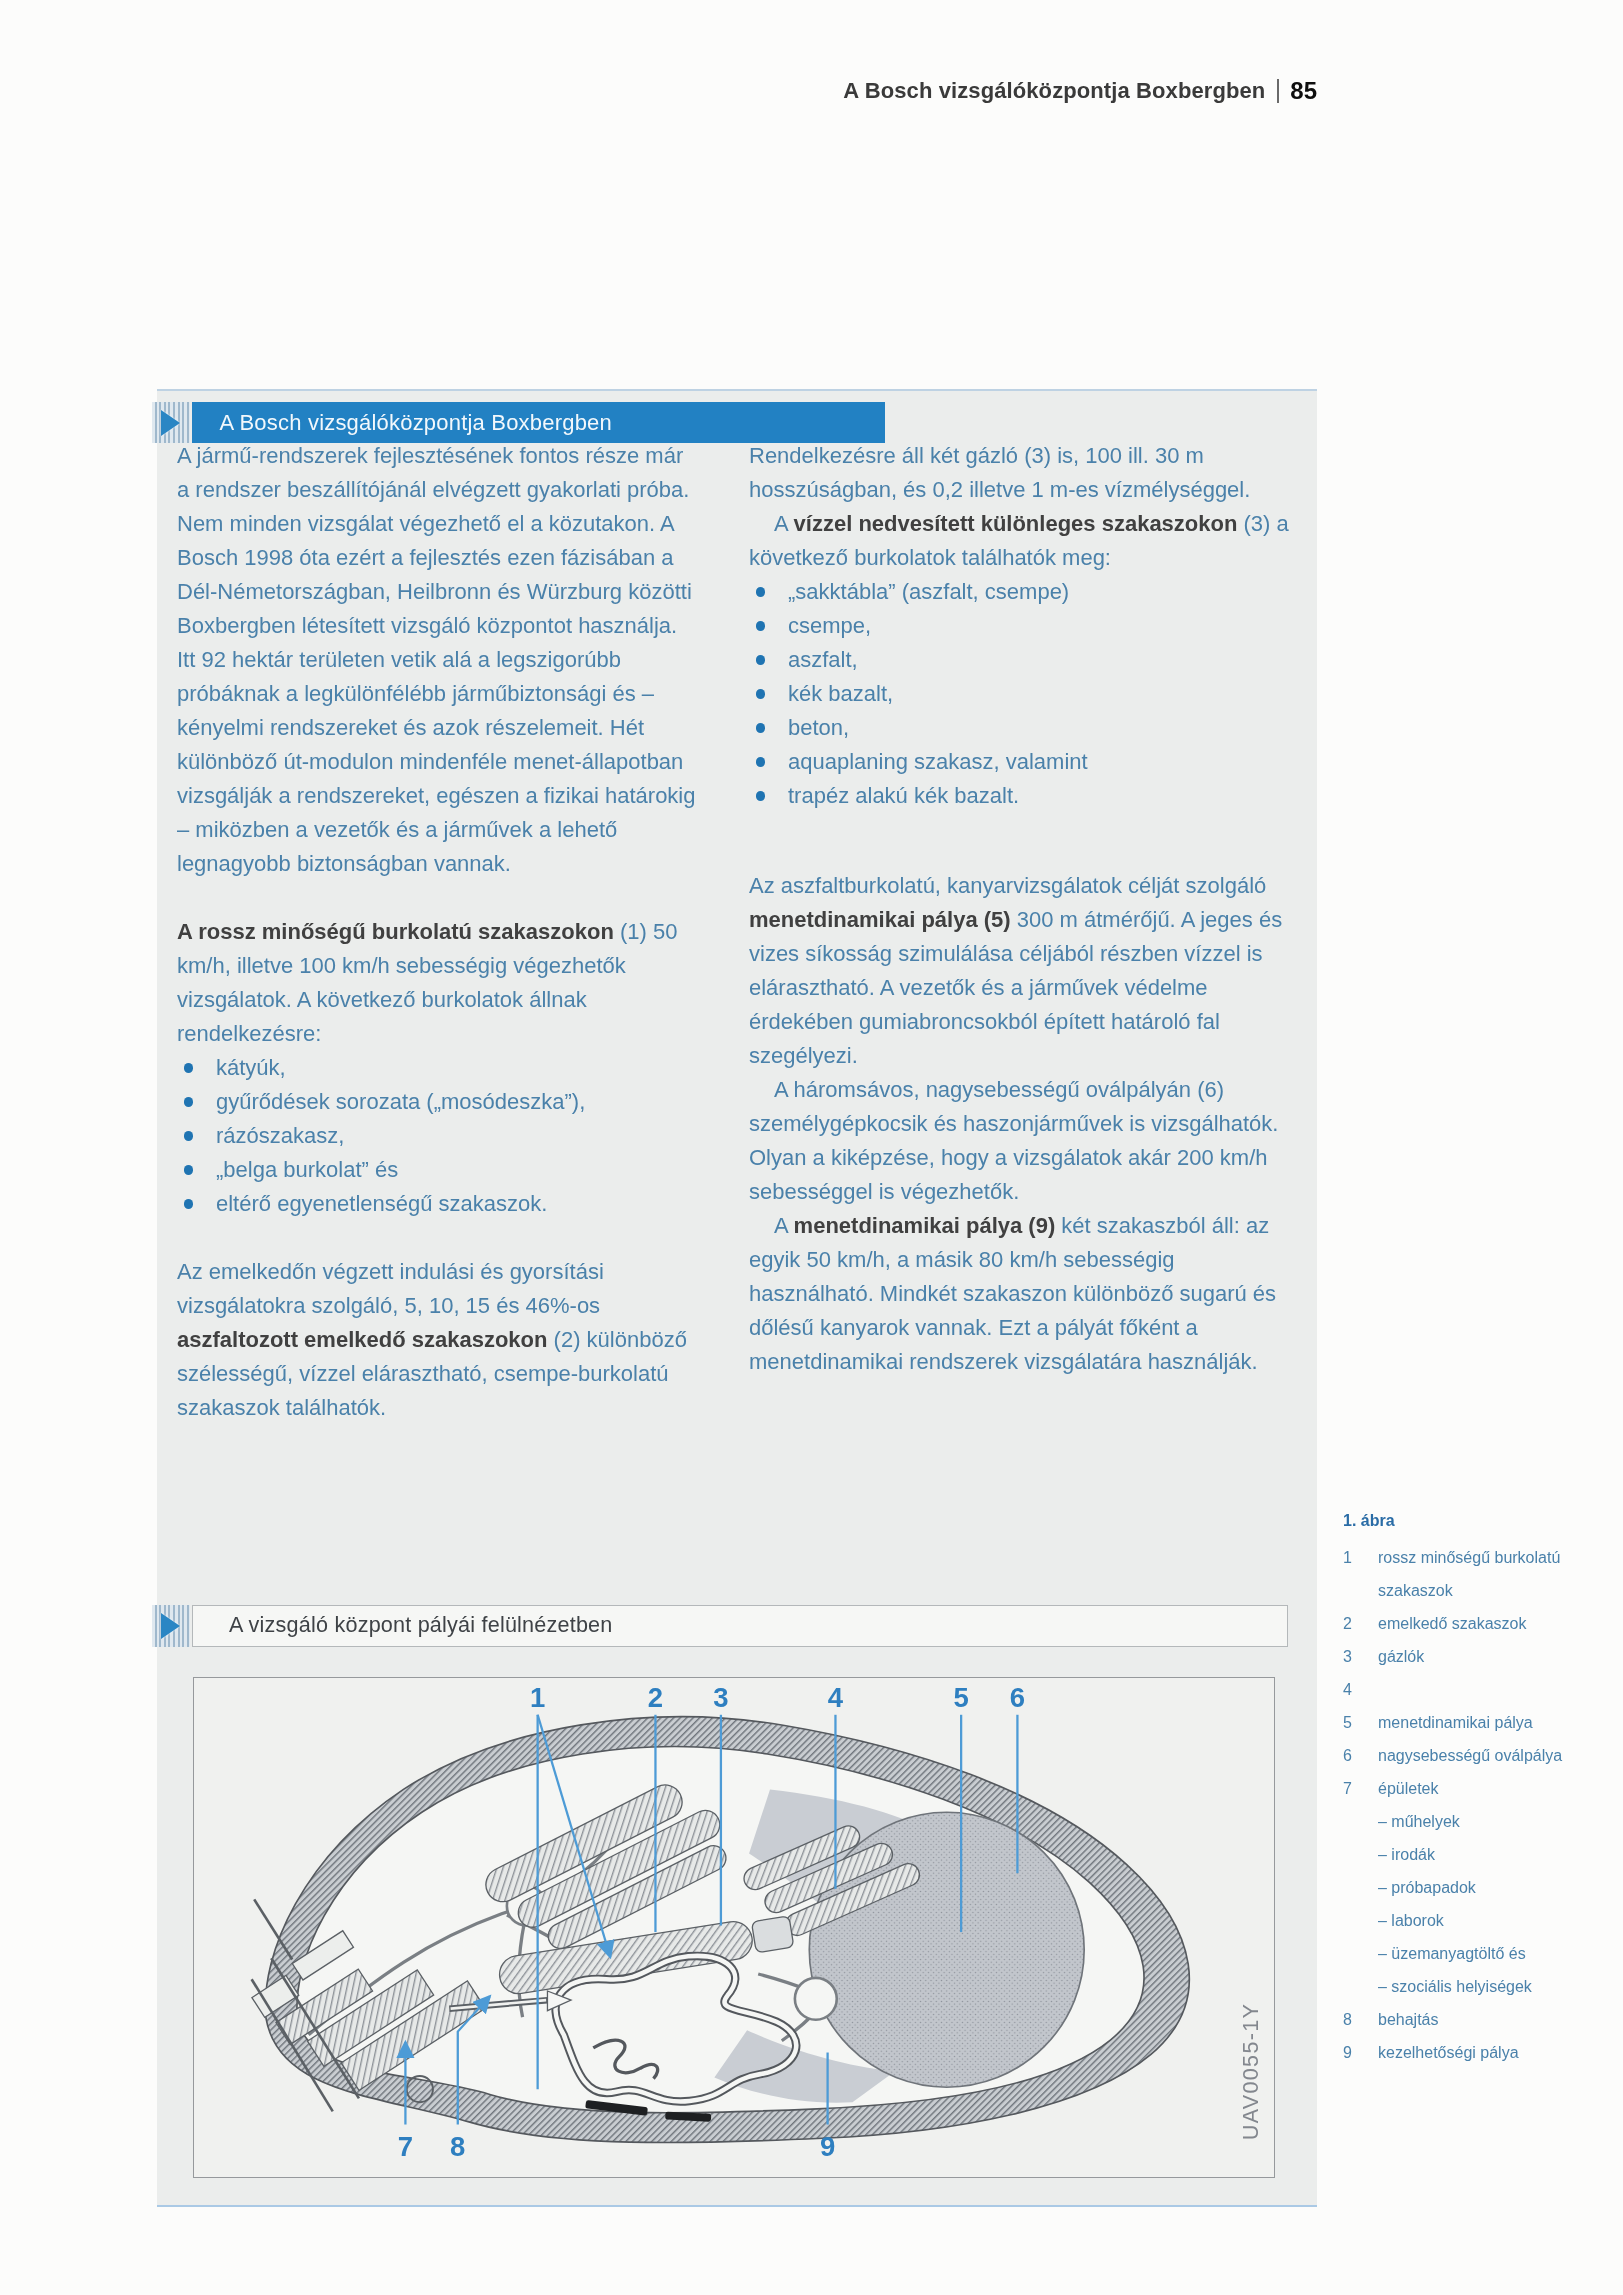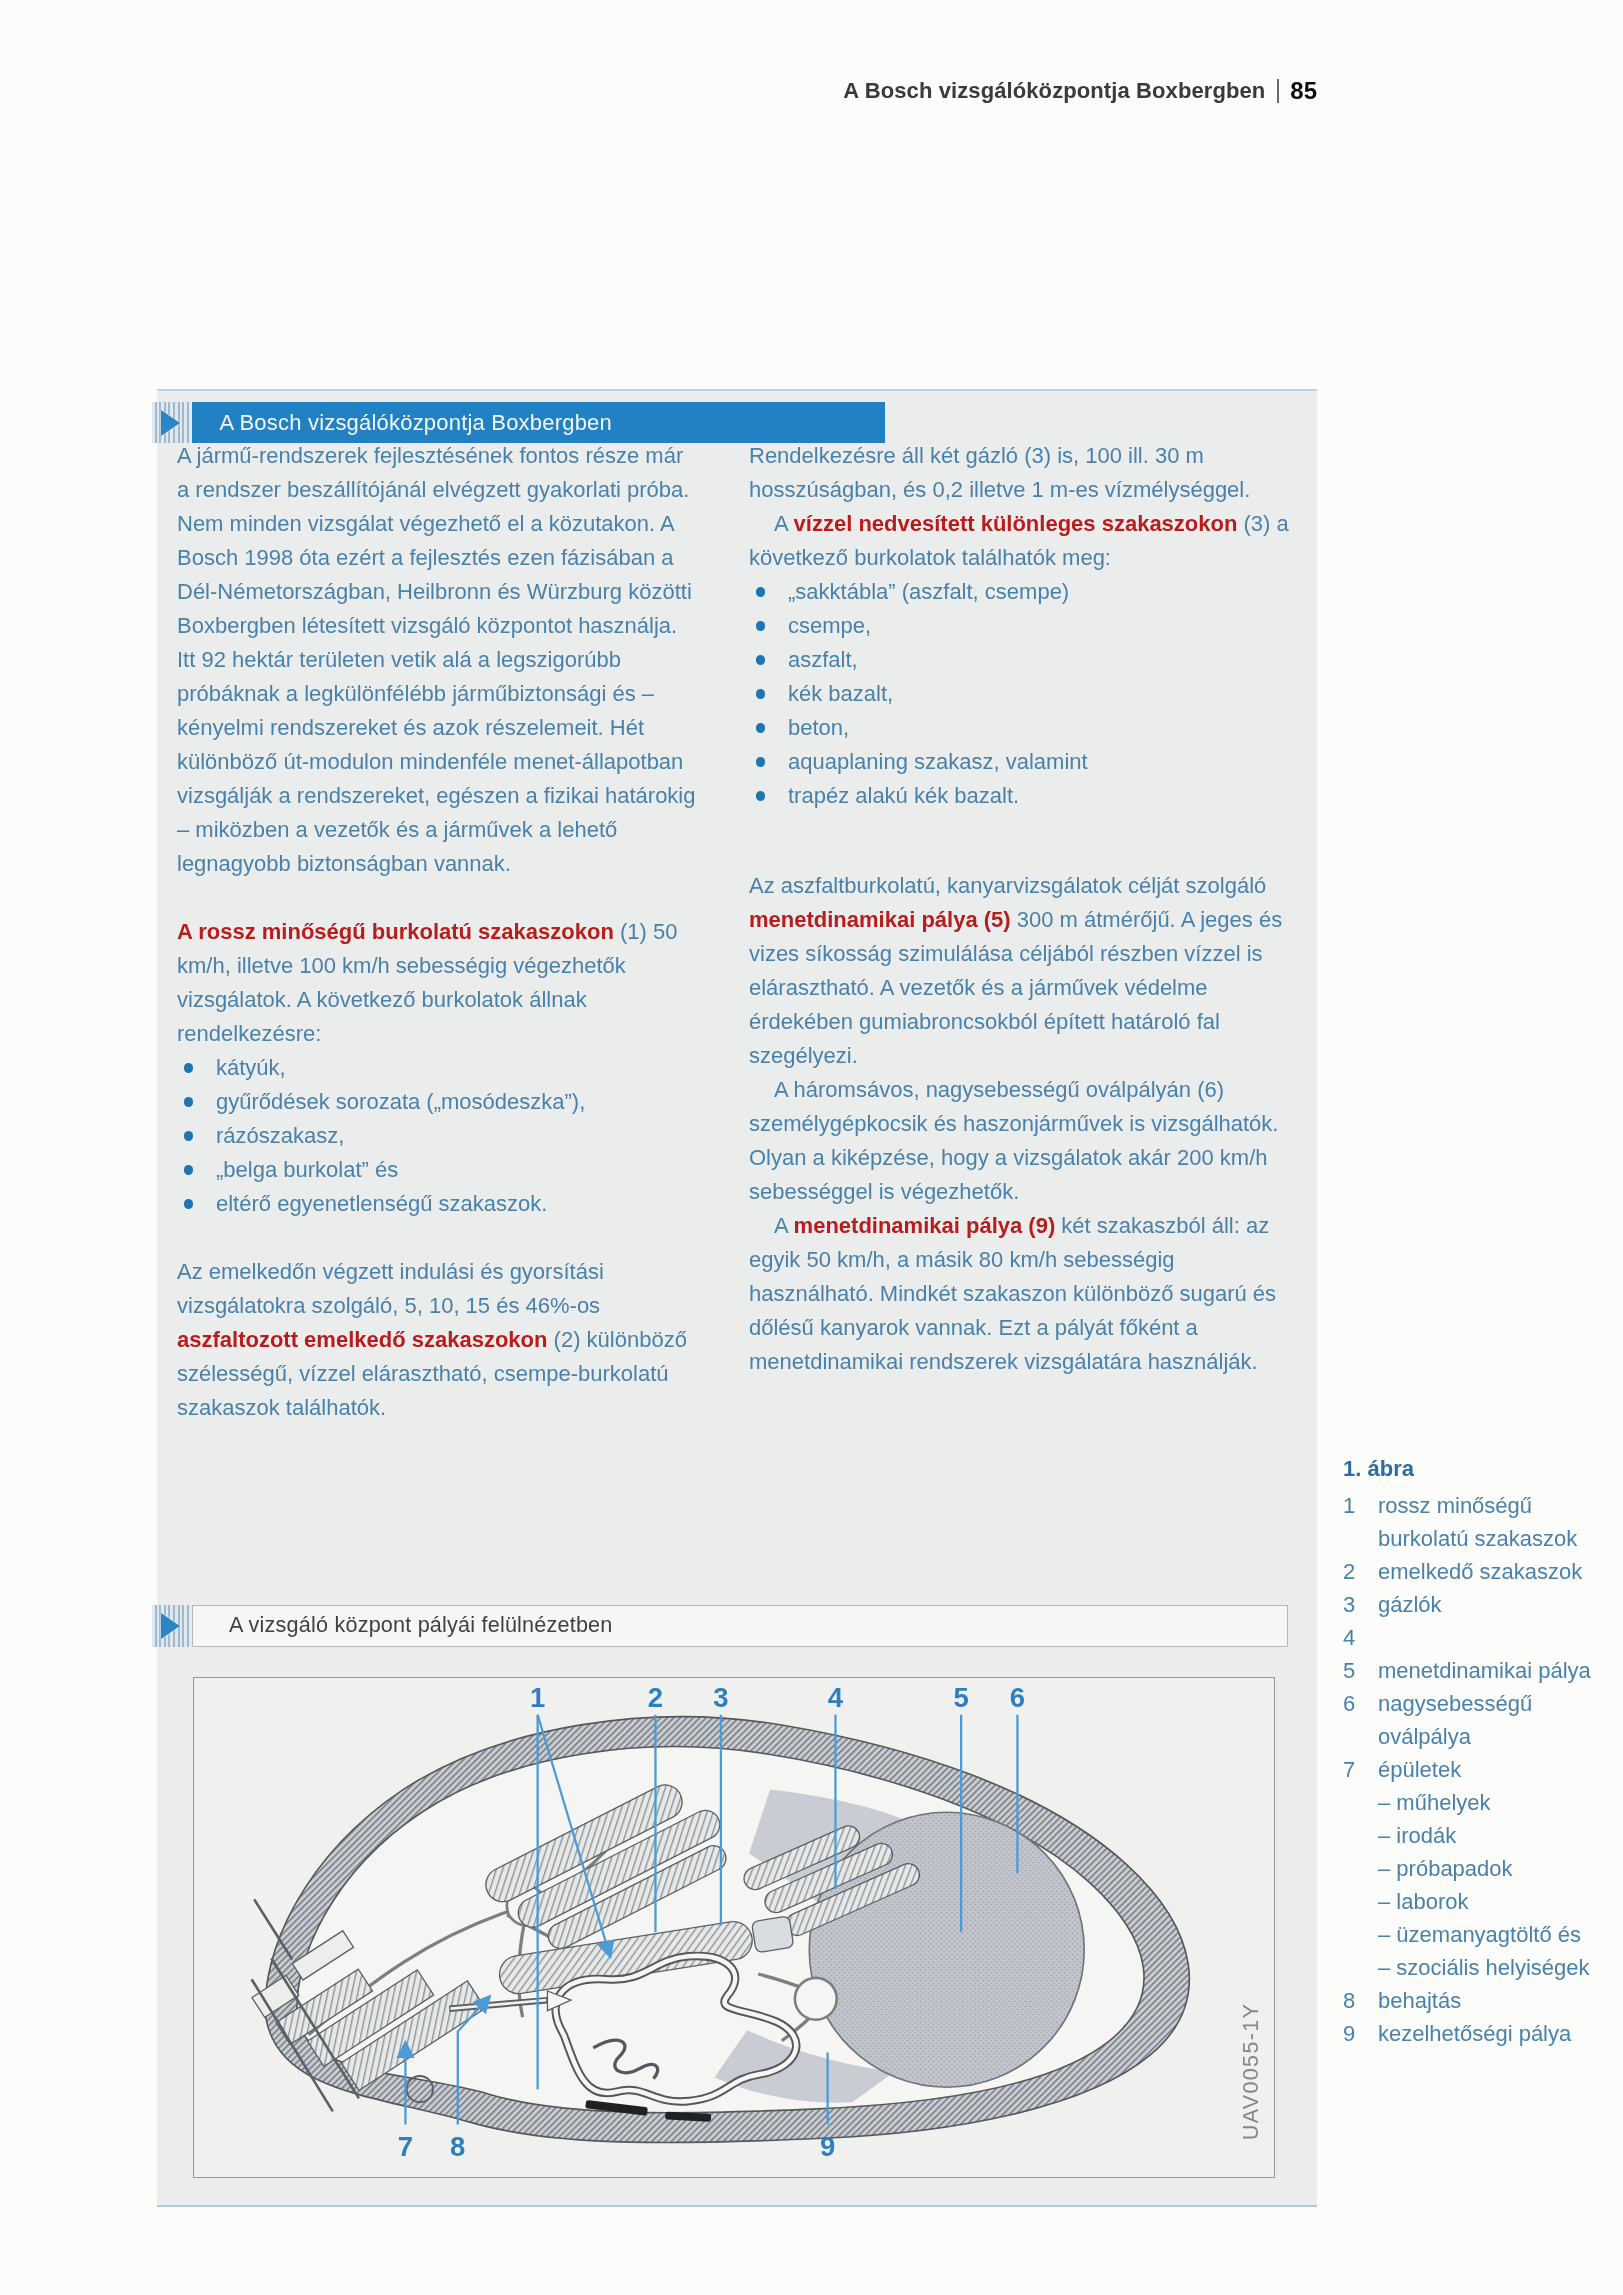--- a/index.html
+++ b/index.html
@@ -26,35 +26,35 @@
       color:#f2f8fc;font-size:22px;line-height:41px;padding-left:27.5px;box-sizing:border-box;letter-spacing:0.2px;}
   .figbar{position:absolute;left:35px;top:1214px;width:1096px;height:42px;background:#f6f7f5;
       border:1.3px solid #b4b8ba;box-sizing:border-box;color:#3e4246;font-size:21.6px;line-height:38px;
       padding-left:36px;letter-spacing:0.2px;}
 
   
   .col{position:absolute;top:48px;font-size:22px;line-height:34px;color:#4a81aa;}
   .col-left{left:20px;width:524px;}
   .col-right{left:592px;width:555px;}
   .col p{margin:0;}
-  .col b{color:#b91c1c;}
+  .col b{color:#404040;}
   .gap-sm{margin-top:34px !important;}
   .gap-md{margin-top:56px !important;}
   .indent{text-indent:25px;}
   ul.blist{list-style:none;margin:0;padding:0;}
   ul.blist li{position:relative;padding-left:39px;}
   ul.blist li::before{content:"";position:absolute;left:6.5px;top:12.4px;width:9.8px;height:9.8px;border-radius:50%;background:#1f74b2;}
 
   
   .figbox{position:absolute;left:36px;top:1286px;width:1080px;height:499px;background:#f0f1ef;
       border:1.3px solid #96999c;box-sizing:content-box;}
   .figbox svg{display:block;}
 
   
-  .caption{position:absolute;left:1343px;top:1452px;width:281px;font-size:22px;line-height:33px;color:#4a81aa;}
+  .caption{position:absolute;left:1343px;top:1504px;width:281px;font-size:16px;line-height:33px;color:#4a81aa;}
   .cap-head{font-weight:bold;color:#2a6ca6;margin-bottom:3.9px;}
   .cap-row{display:flex;}
   .cap-n{width:35px;flex:none;}
   .cap-t{flex:1;}
 </style>
 </head>
 <body>
 
 <div class="page">
 

